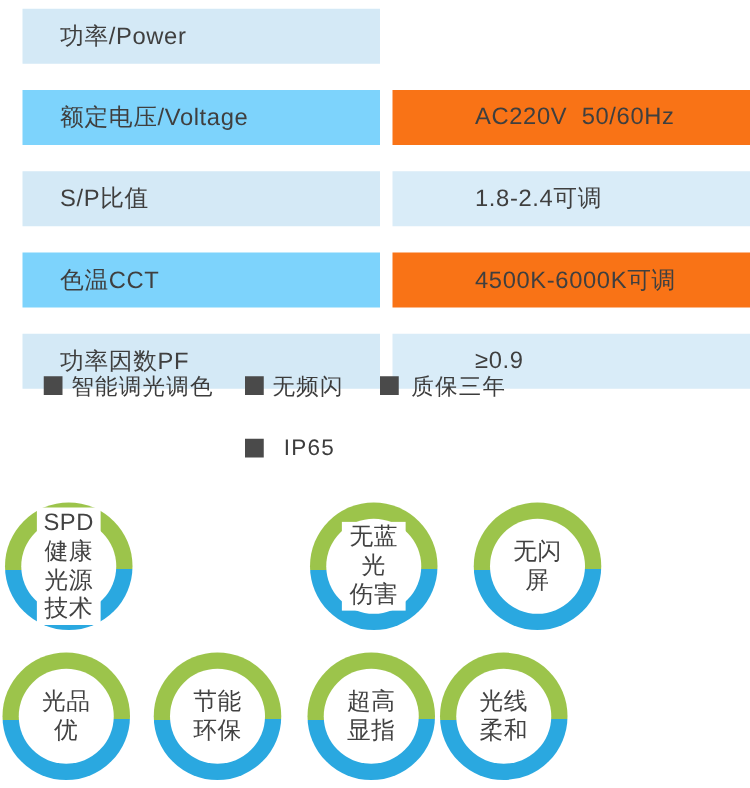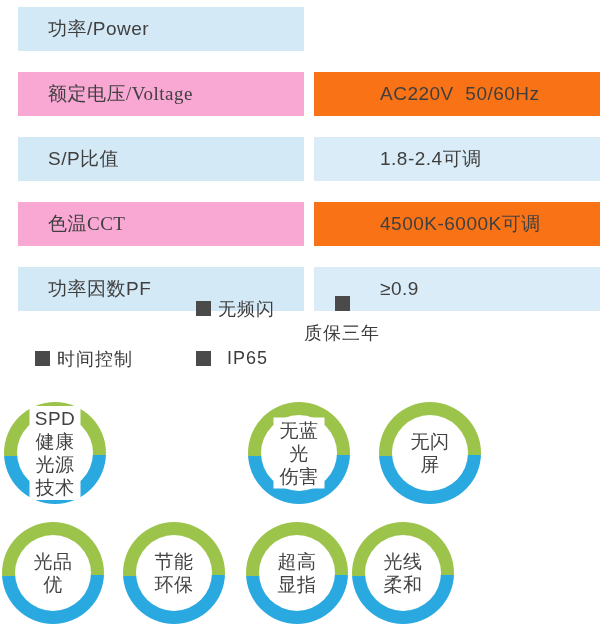--- a/index.html
+++ b/index.html
@@ -27,42 +27,42 @@
     display: flex;
     align-items: center;
     font-size: 19px;
     letter-spacing: 0.5px;
     white-space: pre;
   }
   .spec-label { width: 286px; padding-left: 30px; box-sizing: border-box; }
   .spec-value { flex: 1; padding-left: 66px; box-sizing: border-box; }
   .spec-row.odd  .spec-label { background: #d4e9f6; }
   .spec-row.odd  .spec-value { background: #d9ecf8; }
-  .spec-row.even .spec-label { background: #f9a8d4; font-family: Liberation Serif, serif; }
+  .spec-row.even .spec-label { background: #7dd3fc; }
   .spec-row.even .spec-value { background: #f97316; }
 
   
   .feature {
     position: absolute;
     display: flex;
     align-items: center;
     gap: 7px;
     height: 25px;
     font-size: 18px;
     letter-spacing: 1px;
     color: #3c3c3c;
   }
   .bullet {
     width: 15px; height: 15px;
     background: #4a4a4a;
     flex: 0 0 auto;
   }
   .f1 { left: 35px;  top: 296px; }
   .f2 { left: 196px; top: 296px; }
-  .f3 { left: 304px; top: 296px; gap: 10px; flex-direction: column; }
+  .f3 { left: 304px; top: 296px; gap: 10px; }
   .f4 { left: 35px;  top: 346px; }
   .f5 { left: 196px; top: 346px; gap: 16px; }
 
   
   .badge {
     position: absolute;
     width: 102px; height: 102px;
     border-radius: 50%;
     background: conic-gradient(from 90deg at 50% 52%, #2aa8e0 0deg 179deg, #9cc44b 179deg 360deg);
   }
@@ -115,31 +115,31 @@
     <div class="spec-row even">
       <div class="spec-cell spec-label">色温CCT</div>
       <div class="spec-cell spec-value">4500K-6000K可调</div>
     </div>
     <div class="spec-row odd">
       <div class="spec-cell spec-label">功率因数PF</div>
       <div class="spec-cell spec-value">≥0.9</div>
     </div>
   </div>
 
+  <div class="feature f1">
+    <span class="bullet"></span>
+    <span>智能调光调色</span>
+  </div>
   <div class="feature f2">
     <span class="bullet"></span>
     <span>无频闪</span>
   </div>
   <div class="feature f3">
     <span class="bullet"></span>
     <span>质保三年</span>
-  </div>
-  <div class="feature f4">
-    <span class="bullet"></span>
-    <span>时间控制</span>
   </div>
   <div class="feature f5">
     <span class="bullet"></span>
     <span>IP65</span>
   </div>
 
   <div class="badge b11">
     <span class="badge-label">SPD健康
 光源技术</span>
   </div>

